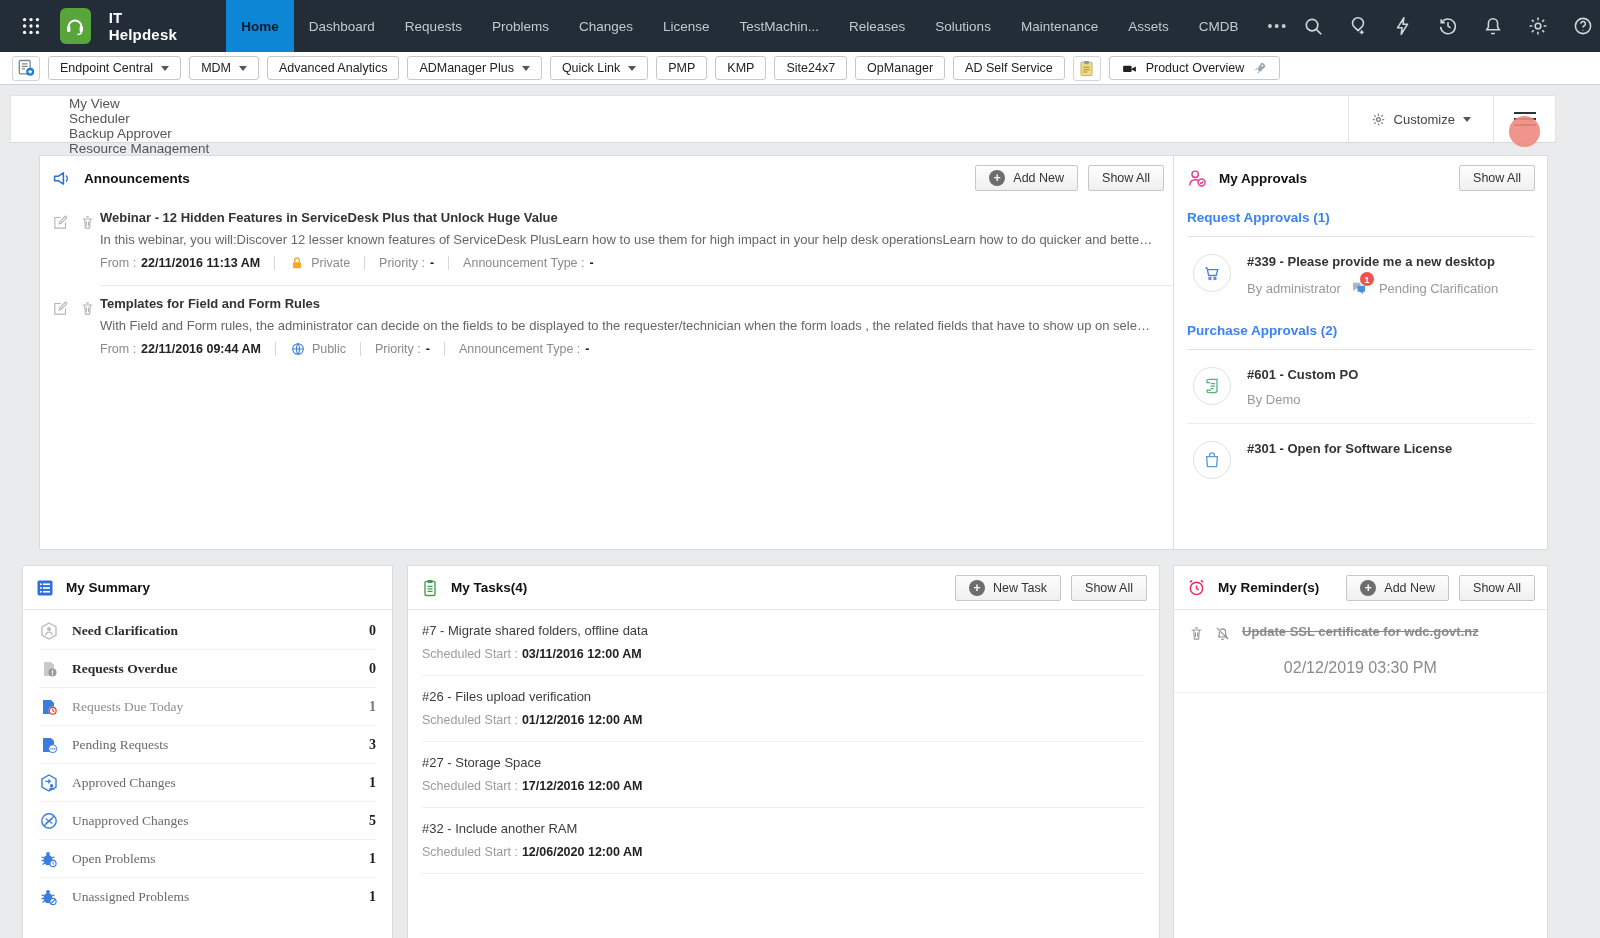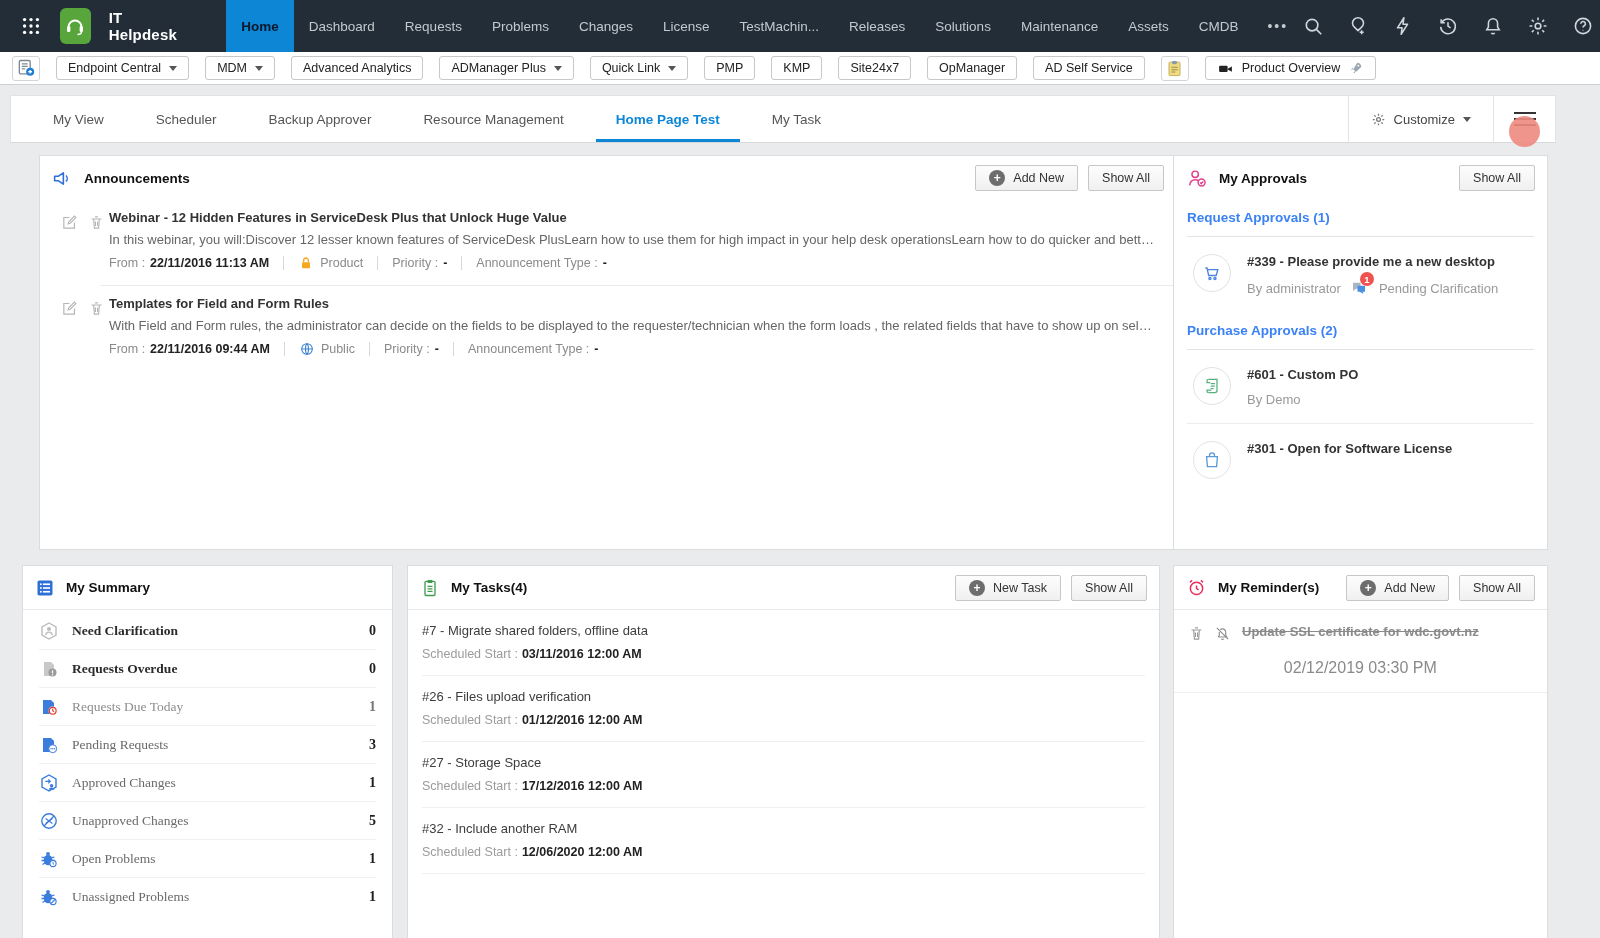--- a/index.html
+++ b/index.html
@@ -16,33 +16,33 @@
   .tn-product { color:#fff; font-size:15px; font-weight:700; letter-spacing:.2px; margin-right:26px; }
   .tn-menu { display:flex; align-items:stretch; }
   .tn-item { display:flex; align-items:center; padding:0 15px; color:#c2c9cf; font-size:13.5px; cursor:pointer; }
   .tn-item.active { background:#0d86d6; color:#0f172a; font-weight:700; }
   .tn-more { display:flex; align-items:center; padding:0 14px; color:#c2c9cf; font-size:14px; letter-spacing:2px; cursor:pointer; }
   .tn-right { margin-left:auto; display:flex; align-items:center; gap:23px; padding-right:22px; }
   .tn-ic { width:22px; height:22px; cursor:pointer; }
 
   
   .toolbar { position:absolute; top:52px; left:0; width:1600px; height:33px; background:#fff;
-    border-bottom:1px solid #cfd2d4; display:flex; align-items:center; padding:0 12px; gap:16px; }
+    border-bottom:1px solid #cfd2d4; display:flex; align-items:center; padding:0 12px; gap:8px; }
   .tb-iconbtn { width:28px; height:25px; border:1px solid #d2d4d6; border-radius:3px; background:#fff;
     display:flex; align-items:center; justify-content:center; cursor:pointer; }
   .tb-btn { height:24px; display:inline-flex; align-items:center; gap:8px; padding:0 11px;
     background:#fff; border:1px solid #c6c8ca; border-radius:3px; font-size:12.5px; color:#222;
     cursor:pointer; white-space:nowrap; }
   .caret { width:0; height:0; border-left:4px solid transparent; border-right:4px solid transparent;
     border-top:5px solid #555; }
 
   
   .tabbar { position:absolute; top:95px; left:10px; width:1546px; height:48px; background:#fff;
     border:1px solid #e2e3e5; border-bottom:1px solid #d8d9db; display:flex; align-items:stretch; }
-  .tabs { display:flex; align-items:stretch; padding-left:16px; }
+  .tabs { display:flex; align-items:stretch; padding-left:32px;flex-direction:column; }
   .tab { display:flex; align-items:center; padding:0 26px; font-size:13.5px; color:#555; cursor:pointer; position:relative; }
   .tab.active { color:#0d86d6; font-weight:700; }
   .tab.active::after { content:""; position:absolute; left:6px; right:6px; bottom:0; height:3px; background:#0d86d6; }
   .tab-right { margin-left:auto; display:flex; align-items:stretch; }
   .customize { display:flex; align-items:center; gap:8px; padding:0 22px; border-left:1px solid #e2e3e5;
     font-size:13px; color:#444; cursor:pointer; }
   .burger-box { width:62px; border-left:1px solid #e2e3e5; display:flex; align-items:center; justify-content:center; cursor:pointer; }
   .burger { width:22px; }
   .burger div { height:2.6px; background:#333; margin:3.4px 0; }
   .click-dot { position:absolute; left:1509px; top:116px; width:31px; height:31px; border-radius:50%;
@@ -61,21 +61,21 @@
   .p-title { font-size:13.5px; font-weight:700; color:#111; }
   .p-actions { margin-left:auto; display:flex; gap:10px; }
   .btn { height:26px; display:inline-flex; align-items:center; gap:8px; padding:11px 13px;
     background:linear-gradient(#fdfdfd,#f0f0f0); border:1px solid #c7c7c7; border-radius:2px;
     font-size:12.5px; color:#333; cursor:pointer; white-space:nowrap; }
   .plus-ic { width:16px; height:16px; border-radius:50%; background:#6d6d6d; color:#fff;
     display:inline-flex; align-items:center; justify-content:center; font-size:12px; font-weight:700; line-height:1; }
   .plus-ic::before { content:"+"; }
 
   
-  .ann-row { display:flex; padding:10px 20px 14px 17px; }
+  .ann-row { display:flex; padding:10px 20px 14px 8px; }
   .ann-actions { width:52px; display:flex; gap:10px; padding:4px 0 0 4px; }
   .ann-actions svg { cursor:pointer; }
   .ann-main { flex:1; min-width:0; }
   .ann-title { font-size:13px; font-weight:700; color:#333; margin-bottom:7px; cursor:pointer; }
   .ann-desc { font-size:13px; color:#666; white-space:nowrap; overflow:hidden; text-overflow:ellipsis; margin-bottom:8px; }
   .ann-meta { display:flex; align-items:center; font-size:12.5px; color:#8a8a8a; }
   .ann-meta .strong { color:#222; font-weight:700; margin-left:5px; }
   .meta-sep { width:1px; height:14px; background:#d8d8d8; margin:0 14px; }
   .vis { display:flex; align-items:center; gap:6px; }
   .ann-divider { height:1px; background:#ebebeb; margin-left:60px; }
@@ -353,21 +353,21 @@
         <span>From :</span>
         <span class="strong">22/11/2016 11:13 AM</span>
         <span class="meta-sep"></span>
         <span class="vis">
           <span>
             <svg viewBox="0 0 24 24" width="16" height="16">
                 <rect x="6" y="11" width="12" height="9" rx="1.5" fill="#f6a821"></rect>
                 <path d="M8.5 11V8a3.5 3.5 0 017 0v3" fill="none" stroke="#f6a821" stroke-width="2"></path>
               </svg>
           </span>
-          <span>Product</span>
+          <span>Private</span>
         </span>
         <span class="meta-sep"></span>
         <span>Priority :</span>
         <span class="strong">-</span>
         <span class="meta-sep"></span>
         <span>Announcement Type :</span>
         <span class="strong">-</span>
       </div>
     </div>
   </div>

